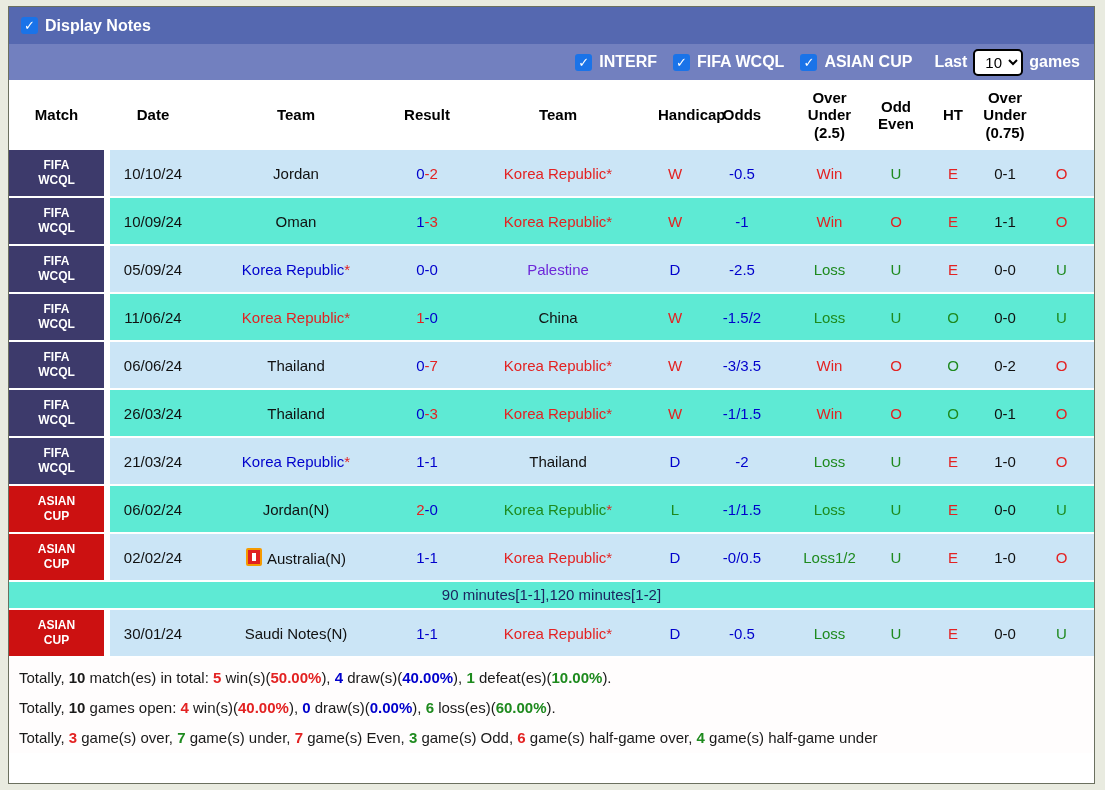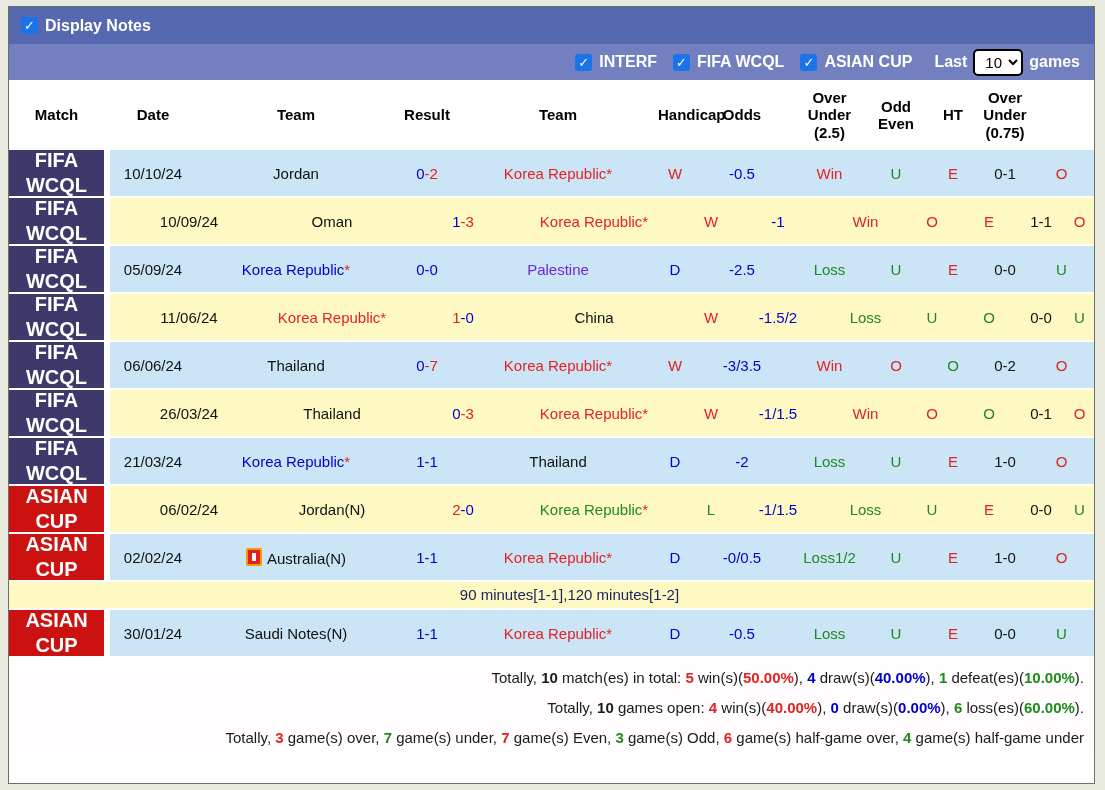--- a/index.html
+++ b/index.html
@@ -52,46 +52,46 @@
   }
   .thead .match-h{width:95px;text-align:center;font-weight:bold;flex:none;}
   .thead .grid{flex:1;height:100%;}
   .th{
     text-align:center;font-weight:bold;color:#000;
     white-space:pre-line;line-height:1.15;
   }
   .tbody{background:#fff;}
   .row{display:flex;gap:6px;margin-bottom:2px;height:46px;}
   .badge{
-    width:95px;flex:none;color:#fff;font-weight:bold;font-size:20px;
+    width:95px;flex:none;color:#fff;font-weight:bold;font-size:12px;
     display:flex;flex-direction:column;align-items:center;justify-content:center;
     line-height:1.25;text-align:center;
   }
   .badge.fifa{background:#3d3a6b;}
   .badge.asian{background:#cc1111;}
   .row-body{flex:1;height:100%;}
   .cell{text-align:center;overflow:hidden;white-space:nowrap;}
   .note-row{
     height:26px;line-height:26px;margin-bottom:2px;
     text-align:center;color:#1c2560;font-size:15px;
   }
   .stripe-a{background:#cbe5f6;}
-  .stripe-b{background:#fef9c3;padding-left:36px;}
+  .stripe-b{background:#5eead4;}
   .flag{
     display:inline-block;width:12px;height:14px;vertical-align:-2px;
     background:#e02020;border:2px solid #f59a00;border-radius:2px;
     position:relative;margin-right:5px;
   }
   .flag::after{
     content:"";position:absolute;left:4px;top:3px;width:4px;height:8px;background:#fff;
   }
   .totals{
     background:#fffdfd;padding:5px 10px 0 10px;color:#1a1a1a;
   }
-  .totals .tline{line-height:30px;white-space:nowrap;text-align:right;}
+  .totals .tline{line-height:30px;white-space:nowrap;}
 </style>
 </head>
 <body>
 
 <div class="frame">
 
   <div class="titlebar">
     <label class="chk-label">
       <span class="cb">
           <span class="tick">✓</span>

